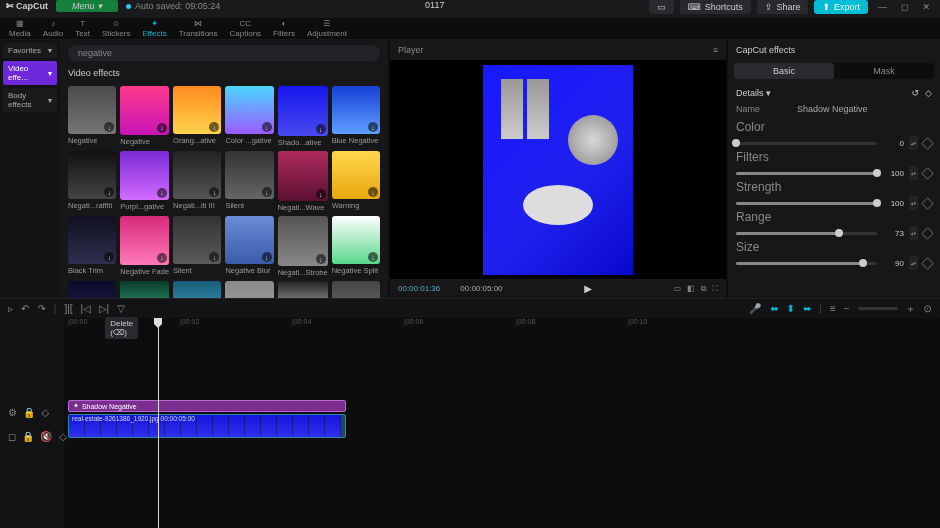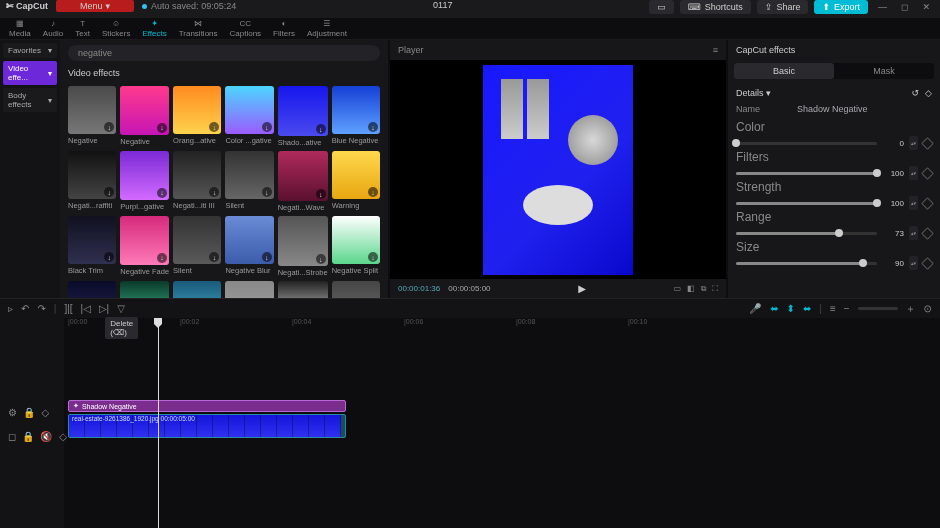--- a/index.html
+++ b/index.html
@@ -1,20 +1,20 @@
 <!DOCTYPE html>
 <html><head>
 <meta charset="utf-8">
 <style>
 * { box-sizing: border-box; margin: 0; padding: 0; font-family: -apple-system, "Segoe UI", sans-serif; }
 body { background: #0d0d0f; color: #a8a8ab; font-size: 10px; width: 940px; height: 528px; overflow: hidden; display: flex; flex-direction: column; }
 .titlebar { height: 18px; background: #1a1a1d; display: flex; align-items: flex-start; padding: 0 6px; font-size: 9px; }
 .titlebar .left { display: flex; align-items: center; gap: 8px; }
 .titlebar .logo { color: #ccc; font-weight: 600; }
-.titlebar .menu-btn { background: #b91c1c; color: #ccc; padding: 1px 24px; border-radius: 2px; display: flex; align-items: center; gap: 3px; }
+.titlebar .menu-btn { background: #15803d; color: #ccc; padding: 1px 16px; border-radius: 2px; display: flex; align-items: center; gap: 3px; font-style: italic; }
 .titlebar .autosave { color: #888; display: flex; align-items: center; gap: 4px; }
 .titlebar .autosave .dot { width: 5px; height: 5px; border-radius: 50%; background: #2ec4f1; }
 .titlebar .center { flex: 1; text-align: center; color: #ccc; }
 .titlebar .right { display: flex; align-items: center; gap: 6px; }
 .titlebar .pill { background: #2a2a2e; color: #ccc; padding: 2px 8px; border-radius: 3px; display: flex; align-items: center; gap: 4px; }
 .titlebar .export { background: #00bcd4; color: #fff; }
 .titlebar .winbtn { color: #888; padding: 0 4px; }
 .maintabs { height: 22px; background: #0d0d0f; display: flex; align-items: center; gap: 2px; padding: 0 4px; border-bottom: 1px solid #1a1a1d; }
 .maintabs .tab { display: flex; flex-direction: column; align-items: center; padding: 0 5px; color: #888; font-size: 8px; gap: 1px; cursor: pointer; }
 .maintabs .tab.active { color: #00bcd4; }
@@ -33,21 +33,21 @@
 .fx-label { font-size: 7.5px; color: #999; white-space: nowrap; overflow: hidden; text-overflow: ellipsis; }
 .player { flex: 1; background: #17171a; display: flex; flex-direction: column; margin: 0 2px; }
 .player-head { display: flex; justify-content: space-between; padding: 5px 8px; font-size: 9px; color: #888; }
 .player-stage { flex: 1; background: #000; display: flex; align-items: center; justify-content: center; position: relative; }
 .preview { width: 150px; height: 210px; background: linear-gradient(135deg,#1818ff 0%,#2020ee 60%,#0808cc 100%); position: relative; overflow: hidden; }
 .preview .art { position: absolute; background: #e8e8e8; }
 .preview .mirror { width: 50px; height: 50px; border-radius: 50%; right: 15px; top: 50px; background: radial-gradient(circle,#d8d8d8,#888); }
 .preview .table { width: 70px; height: 40px; border-radius: 50%; left: 40px; bottom: 50px; background: #ddd; }
 .preview .frame { width: 22px; height: 60px; top: 14px; background: linear-gradient(#999,#ccc); }
 .player-bar { display: flex; align-items: center; justify-content: space-between; padding: 4px 8px; font-size: 8px; }
-.player-bar .times { display: flex; gap: 8px; }
+.player-bar .times { display: flex; gap: 20px; }
 .player-bar .play { color: #ccc; font-size: 10px; }
 .player-bar .rtools { display: flex; gap: 6px; color: #888; }
 .props { width: 212px; background: #17171a; display: flex; flex-direction: column; font-size: 9px; }
 .props-head { padding: 5px 8px; color: #ccc; }
 .props-tabs { display: flex; margin: 3px 6px; background: #0d0d0f; border-radius: 3px; justify-content: space-between; }
 .props-tabs .t { flex: 1; text-align: center; padding: 3px; color: #888; }
 .props-tabs .t.active { background: #2a2a2e; color: #ccc; border-radius: 3px; }
 .props-body { padding: 6px 8px; display: flex; flex-direction: column; gap: 6px; }
 .details-h { display: flex; justify-content: space-between; align-items: center; color: #ccc; }
 .kv { display: flex; gap: 21px; }

